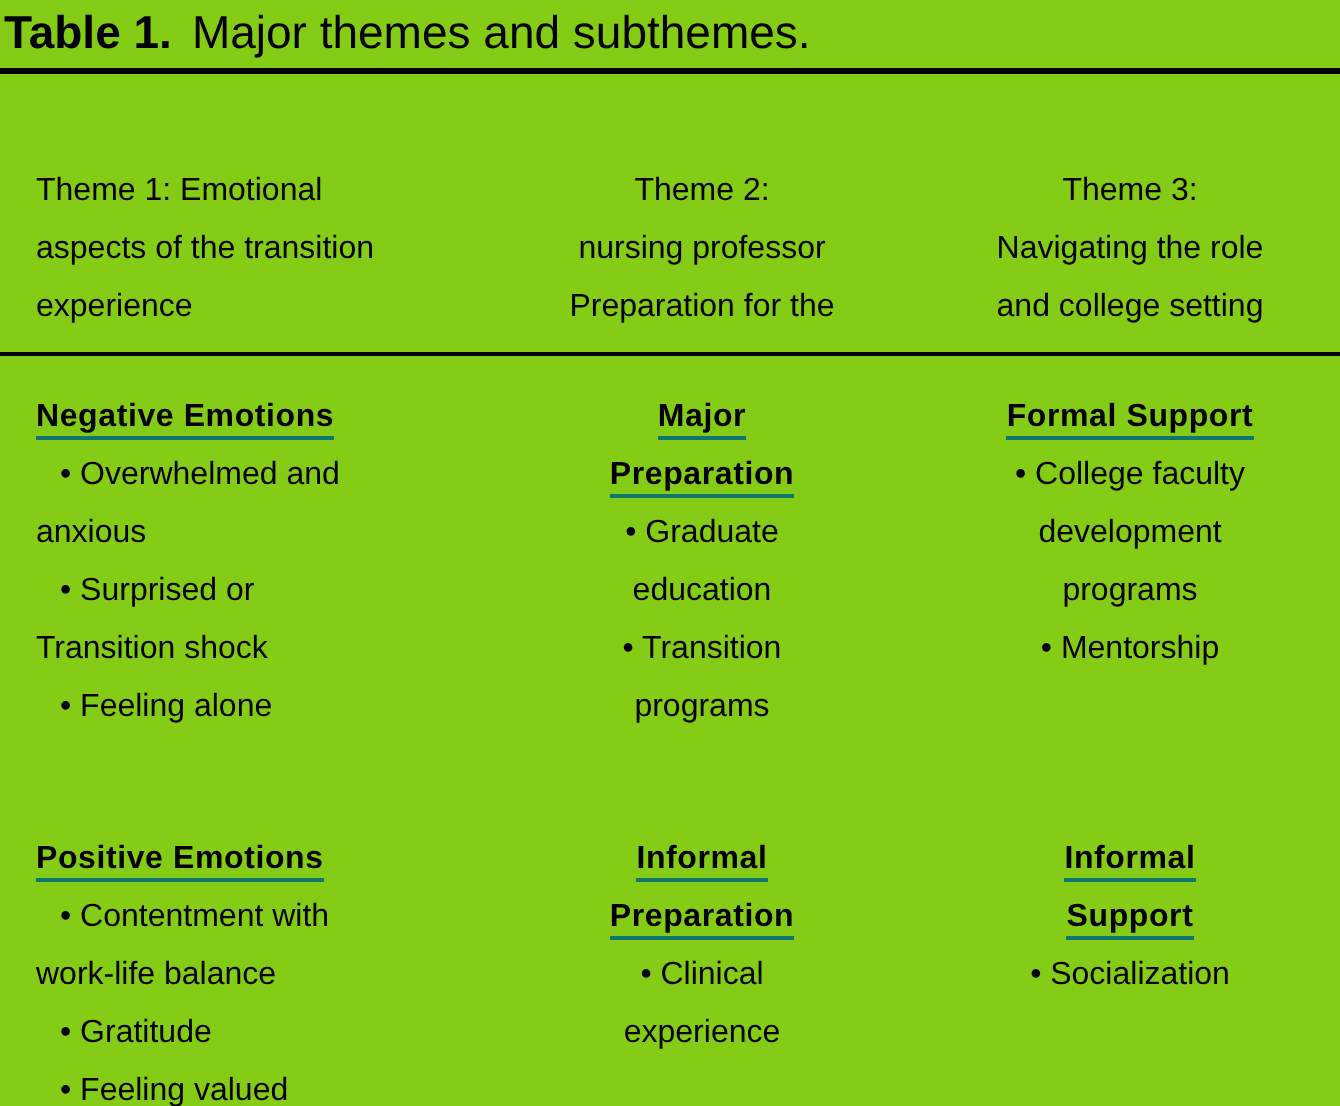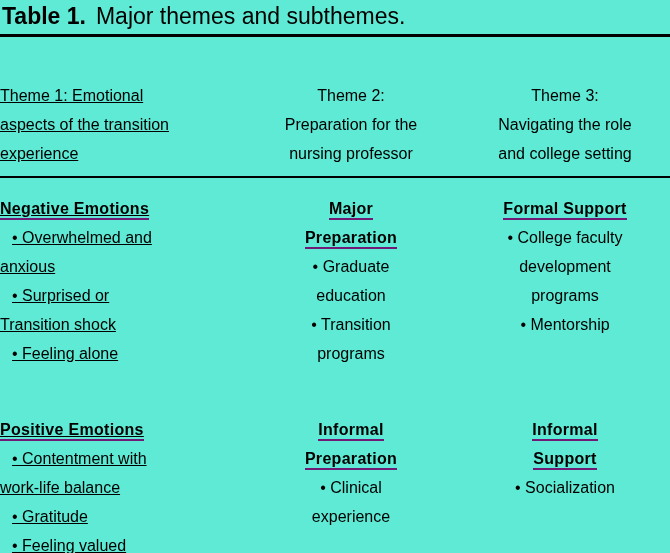--- a/index.html
+++ b/index.html
@@ -1,18 +1,18 @@
 <!DOCTYPE html>
 <html><head>
 <meta charset="utf-8">
 <style>
   html, body { margin: 0; padding: 0; background: #ffffff; }
   .page {
     width: 670px; height: 553px;
-    background: #5eead4; color: #000000;
+    background: #84cc16; color: #000000;
     font-family: "Liberation Sans", sans-serif;
     position: relative; overflow: hidden;
     box-sizing: border-box;
   }
   .caption {
     height: 31px; padding: 3px 0 0 2px;
     font-size: 23px; line-height: 26px;
     white-space: nowrap;
   }
   .caption .cap-label { font-weight: bold; margin-right: 10px; }
@@ -21,28 +21,28 @@
   .rule-mid { height: 2px; }
   .rule-bottom { height: 5px; margin-top: 2px; }
   .header-row {
     height: 139px; display: flex; align-items: flex-end;
     padding-bottom: 8px; box-sizing: border-box;
   }
   .body-row { display: flex; }
   .row1 { padding-top: 16px; }
   .row2 { margin-top: 47px; }
   .col { box-sizing: border-box; }
-  .col1 { width: 242px; padding-left: 0; text-align: left; text-decoration: underline; }
+  .col1 { width: 242px; padding-left: 18px; text-align: left; }
   .col2 { width: 218px; text-align: center; }
   .col3 { width: 210px; text-align: center; }
   .hline, .line, .sec-heading {
     font-size: 16px; line-height: 29px; white-space: nowrap;
   }
   .sec-heading { font-weight: bold; letter-spacing: 0.3px; }
-  .u { border-bottom: 2px solid #701a75; padding-bottom: 1px; }
+  .u { border-bottom: 2px solid #0f766e; padding-bottom: 1px; }
   .indent { text-indent: 12px; }
 </style>
 </head>
 <body>
 
 <div class="page">
 
   <div class="caption">
     <span class="cap-label">Table 1.</span><span class="cap-text">Major themes and subthemes.</span>
   </div>
@@ -50,22 +50,22 @@
   <div class="rule rule-top"></div>
 
   <div class="header-row">
     <div class="col col1">
       <div class="hline">Theme 1: Emotional</div>
       <div class="hline">aspects of the transition</div>
       <div class="hline">experience</div>
     </div>
     <div class="col col2">
       <div class="hline">Theme 2:</div>
+      <div class="hline">nursing professor</div>
       <div class="hline">Preparation for the</div>
-      <div class="hline">nursing professor</div>
     </div>
     <div class="col col3">
       <div class="hline">Theme 3:</div>
       <div class="hline">Navigating the role</div>
       <div class="hline">and college setting</div>
     </div>
   </div>
 
   <div class="rule rule-mid"></div>
 

